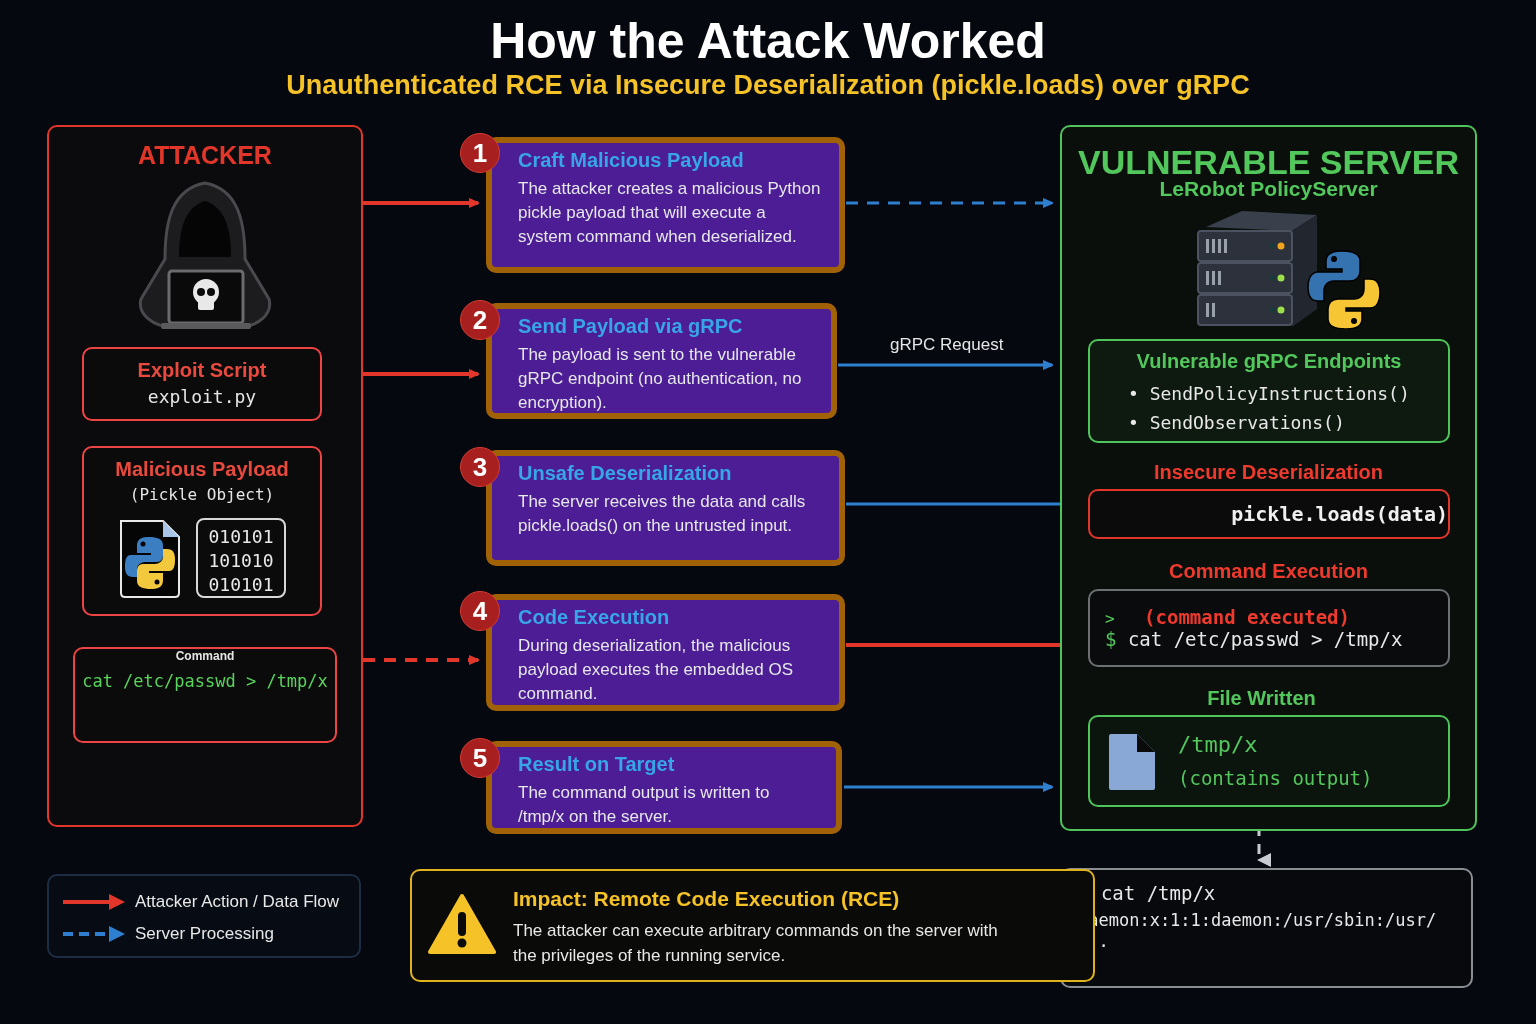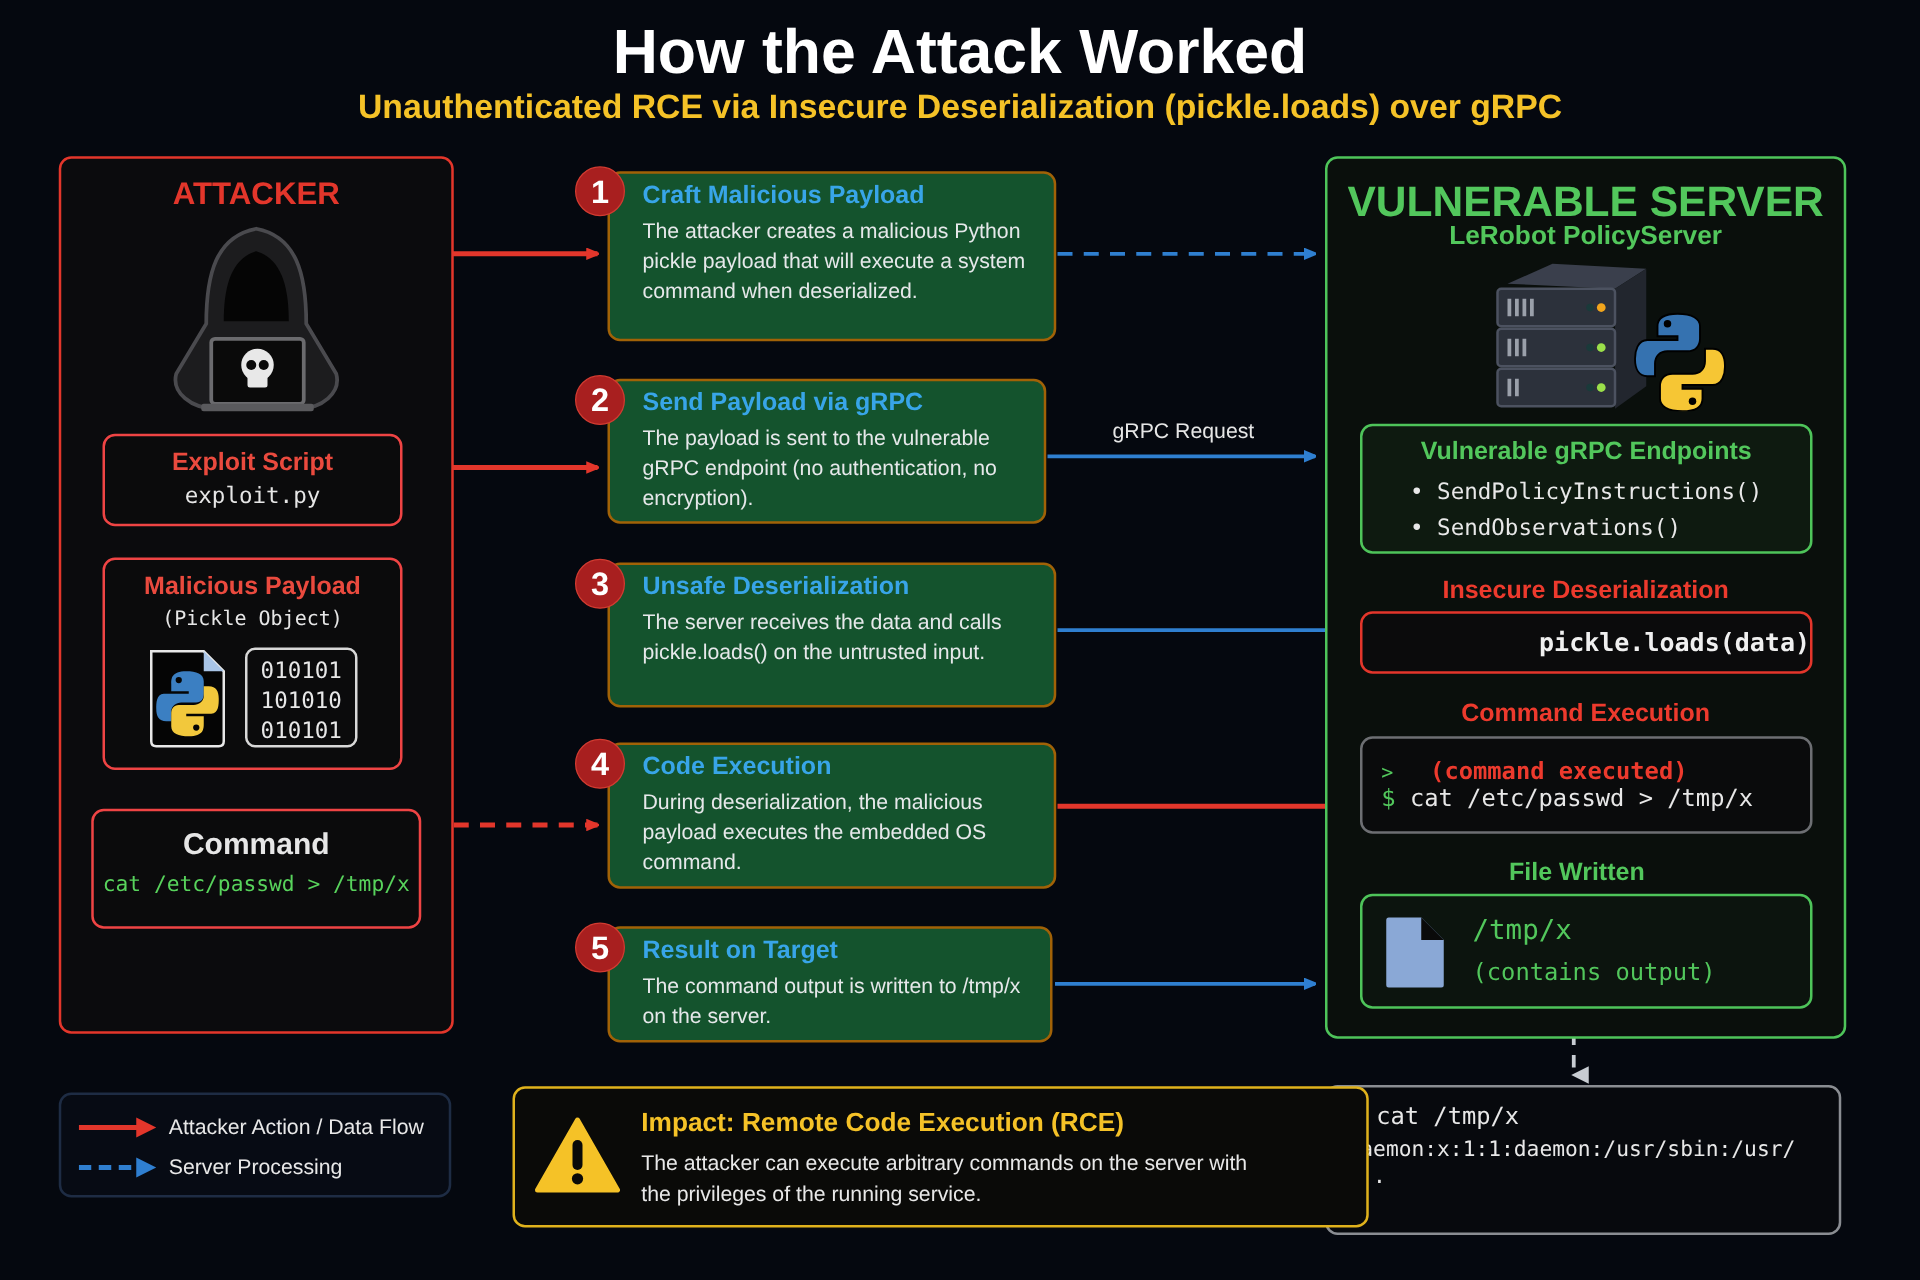--- a/index.html
+++ b/index.html
@@ -17,21 +17,21 @@
 
   
   #attacker-panel { left: 47px; top: 125px; width: 312px; height: 698px; border: 2px solid #e3362b; border-radius: 10px; background: #0b0b0d; }
   .panel-title { position: absolute; left: 0; right: 0; text-align: center; font-weight: bold; }
   .box { position: absolute; border-radius: 10px; box-sizing: border-box; }
   .red-box { border: 2px solid #ef4444; background: #0b0b0c; }
   .box-title { text-align: center; font-weight: bold; font-size: 20px; color: #ea4a3e; }
   .box-mono { text-align: center; font-size: 18px; color: #e6e6e6; }
 
   
-  .step { position: absolute; border: 2px solid #a16207; border-radius: 10px; background: #14532d; box-sizing: border-box; padding: 6px 16px 0 26px; }
+  .step { position: absolute; border: 6px solid #a16207; border-radius: 10px; background: #4c1d95; box-sizing: border-box; padding: 6px 16px 0 26px; }
   .step-title { font-weight: bold; color: #38a5e8; font-size: 20px; margin-bottom: 5px; }
   .step-desc { color: #e6e8ea; font-size: 17px; line-height: 24px; }
   .badge { position: absolute; width: 38px; height: 38px; border-radius: 50%; background: #a81f1f; color: #fff; font-weight: bold; font-size: 26px; text-align: center; line-height: 38px; border: 1px solid #d23b31; }
 
   
   #server-panel { left: 1060px; top: 125px; width: 413px; height: 702px; border: 2px solid #4ec45a; border-radius: 10px; background: #0a0f0c; }
   .green { color: #52c75c; }
   .red { color: #ed3a2d; }
   .label-c { position: absolute; text-align: center; font-weight: bold; }
 
@@ -101,21 +101,21 @@
         <circle cx="40" cy="65" r="2.5" fill="#050505"></circle>
       </svg>
     </div>
     <div class="abs mono" style="left:112px;top:70px;width:90px;height:80px;border:2px solid #d8d8d8;border-radius:8px;box-sizing:border-box;padding:5px 0 0 0;text-align:center;font-size:18px;line-height:24px;color:#e8e8e8;">
       <div>010101</div>
       <div>101010</div>
       <div>010101</div>
     </div>
   </div>
   <div class="box red-box" style="left:24px;top:520px;width:264px;height:96px;">
-    <div style="text-align:center;font-weight:bold;font-size:24px;color:#e6e6e6;margin-top:13px;">Command</div>
+    <div style="text-align:center;font-weight:bold;font-size:12px;color:#e6e6e6;">Command</div>
     <div class="mono" style="text-align:center;font-size:17px;color:#58d35c;margin-top:8px;">cat /etc/passwd &gt; /tmp/x</div>
   </div>
 </div>
 
 <div class="step" style="left:486px;top:137px;width:359px;height:136px;">
   <div class="step-title">Craft Malicious Payload</div>
   <div class="step-desc">The attacker creates a malicious Python pickle payload that will execute a system command when deserialized.</div>
 </div>
 <div class="badge" style="left:460px;top:133px;">1</div>
 

